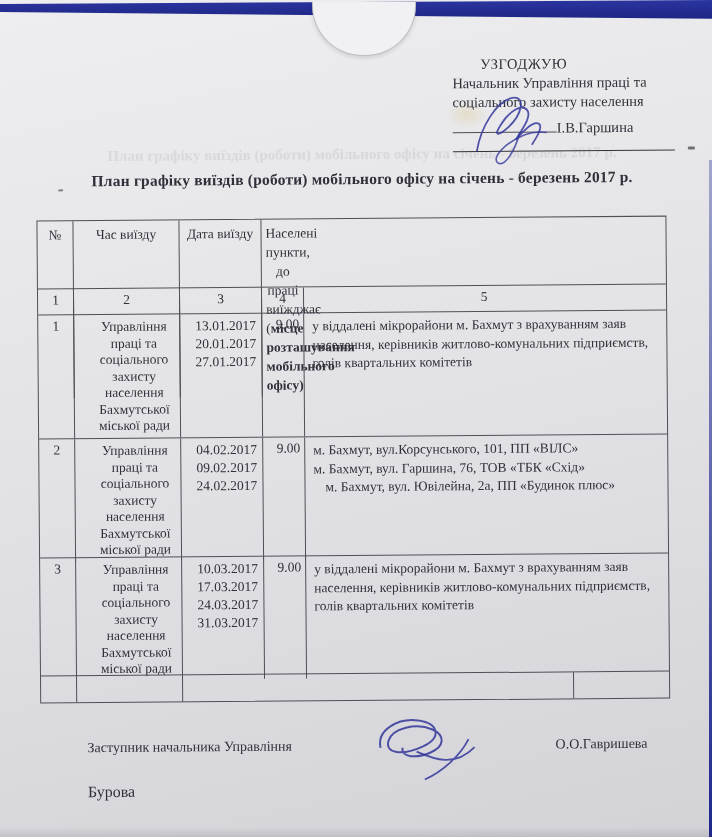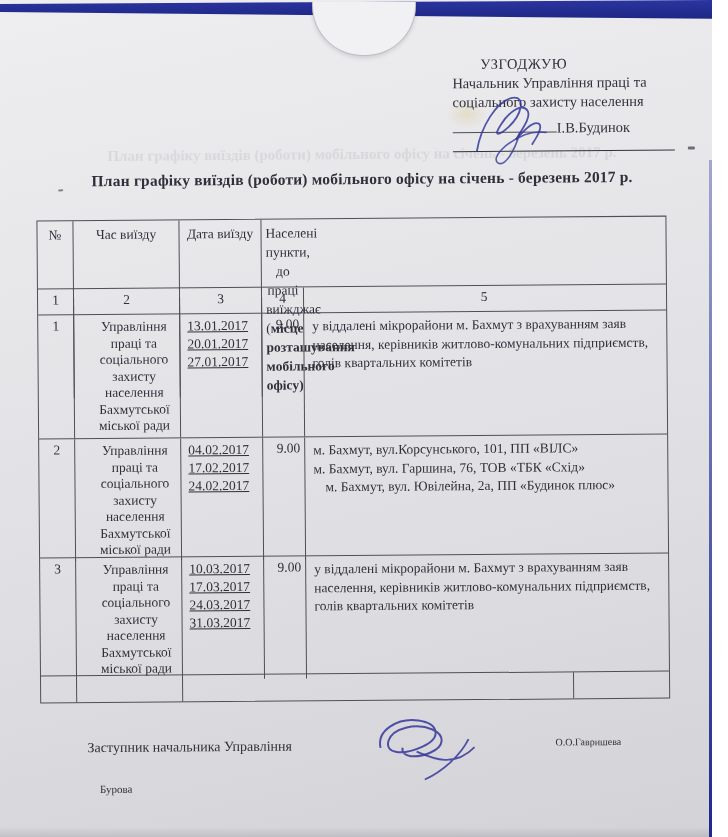--- a/index.html
+++ b/index.html
@@ -36,31 +36,31 @@
   .trow{display:grid;grid-template-columns:36px 106px 82px 42px 360px;border-bottom:1px solid #4f4f58;}
   .trow:last-child{border-bottom:none;}
   .trow.empty{grid-template-columns:36px 106px 391px 93px;height:26px;}
   .cell{border-right:1px solid #4f4f58;padding:3px 4px 2px 4px;box-sizing:border-box;}
   .cell:last-child{border-right:none;}
   .hdr{height:67px;text-align:center;line-height:19px;}
   .hdr .cell{padding-top:4px;}
   .nums{height:25px;text-align:center;}
   .cnum{text-align:center;}
   .corg{text-align:center;line-height:16.5px;padding-top:4px;padding-left:18px;}
-  .cdate{line-height:18px;padding-left:7px;text-decoration:underline;}
+  .cdate{line-height:18px;padding-left:15px;}
   .ctime{text-align:right;}
   .cplace{line-height:18.5px;padding:4px 8px 2px 8px;}
   .cplace .indent{padding-left:12px;}
   .r1{height:123px;} .r2{height:118px;} .r3{height:117px;}
   .b{font-weight:bold;}
 
   
   .f-pos{position:absolute;left:85px;top:738px;font-size:14px;}
-  .f-name{position:absolute;left:553px;top:738px;font-size:10px;}
-  .f-exec{position:absolute;left:97px;top:781px;font-size:11px;}
+  .f-name{position:absolute;left:553px;top:738px;font-size:14px;}
+  .f-exec{position:absolute;left:85px;top:781px;font-size:16px;}
   .sig2{position:absolute;left:348px;top:710px;}
 
   
   .stain{position:absolute;left:448px;top:100px;width:42px;height:30px;border-radius:50%;
          background:radial-gradient(ellipse,rgba(205,175,70,.22),rgba(205,175,70,0) 70%);}
   .speck1{position:absolute;left:690px;top:149px;width:7px;height:3px;background:#3a3a42;border-radius:1px;opacity:.7;}
   .speck2{position:absolute;left:60px;top:187px;width:5px;height:2px;background:#3a3a42;border-radius:1px;opacity:.6;}
   .bottom-shade{position:absolute;left:0;bottom:0;width:728px;height:10px;
          background:linear-gradient(180deg,rgba(0,0,0,0),rgba(60,60,70,.14));}
 </style>
@@ -76,21 +76,21 @@
   <div class="content">
 
     <div class="stain"></div>
     <div class="speck1"></div>
     <div class="speck2"></div>
 
     <div class="approval">
       <div class="l1">УЗГОДЖУЮ</div>
       <div>Начальник Управління праці та</div>
       <div>соціального захисту населення</div>
-      <div class="name-line"><span class="blank-rule"></span><span>І.В.Будинок</span></div>
+      <div class="name-line"><span class="blank-rule"></span><span>І.В.Гаршина</span></div>
       <div class="long-rule"></div>
       <svg class="sig1" width="130" height="85" viewBox="0 0 130 85">
         <path d="M14,66 C18,42 34,16 50,13 C64,11 59,30 46,42 C36,51 30,52 38,40 C47,26 60,18 65,26 C69,33 58,46 53,55 C60,47 70,36 76,39 C81,42 73,54 69,60" fill="none" stroke="#35379b" stroke-width="1.8" opacity=".85"></path>
         <path d="M57,48 C52,66 42,82 35,78 C28,73 42,58 62,50 C70,47 78,47 84,48" fill="none" stroke="#35379b" stroke-width="1.6" opacity=".8"></path>
       </svg>
     </div>
 
     <div class="ghost-title">План графіку виїздів (роботи) мобільного офісу на січень -  березень 2017 р.</div>
     <div class="title">План графіку виїздів (роботи) мобільного офісу на січень -  березень 2017 р.</div>
 
@@ -123,21 +123,21 @@
         </div>
         <div class="cell ctime">9.00</div>
         <div class="cell cplace">у віддалені мікрорайони м. Бахмут з врахуванням заяв населення, керівників житлово-комунальних підприємств, голів квартальних комітетів</div>
       </div>
 
       <div class="trow r2">
         <div class="cell cnum">2</div>
         <div class="cell corg">Управління праці та соціального захисту населення Бахмутської міської ради</div>
         <div class="cell cdate">
           <div>04.02.2017</div>
-          <div>17.02.2017</div>
+          <div>09.02.2017</div>
           <div>24.02.2017</div>
         </div>
         <div class="cell ctime">9.00</div>
         <div class="cell cplace">
           <div>м. Бахмут, вул.Корсунського, 101, ПП «ВІЛС»</div>
           <div>м. Бахмут, вул. Гаршина, 76, ТОВ «ТБК «Схід»</div>
           <div class="indent">м. Бахмут, вул. Ювілейна, 2а, ПП «Будинок плюс»</div>
         </div>
       </div>
 

